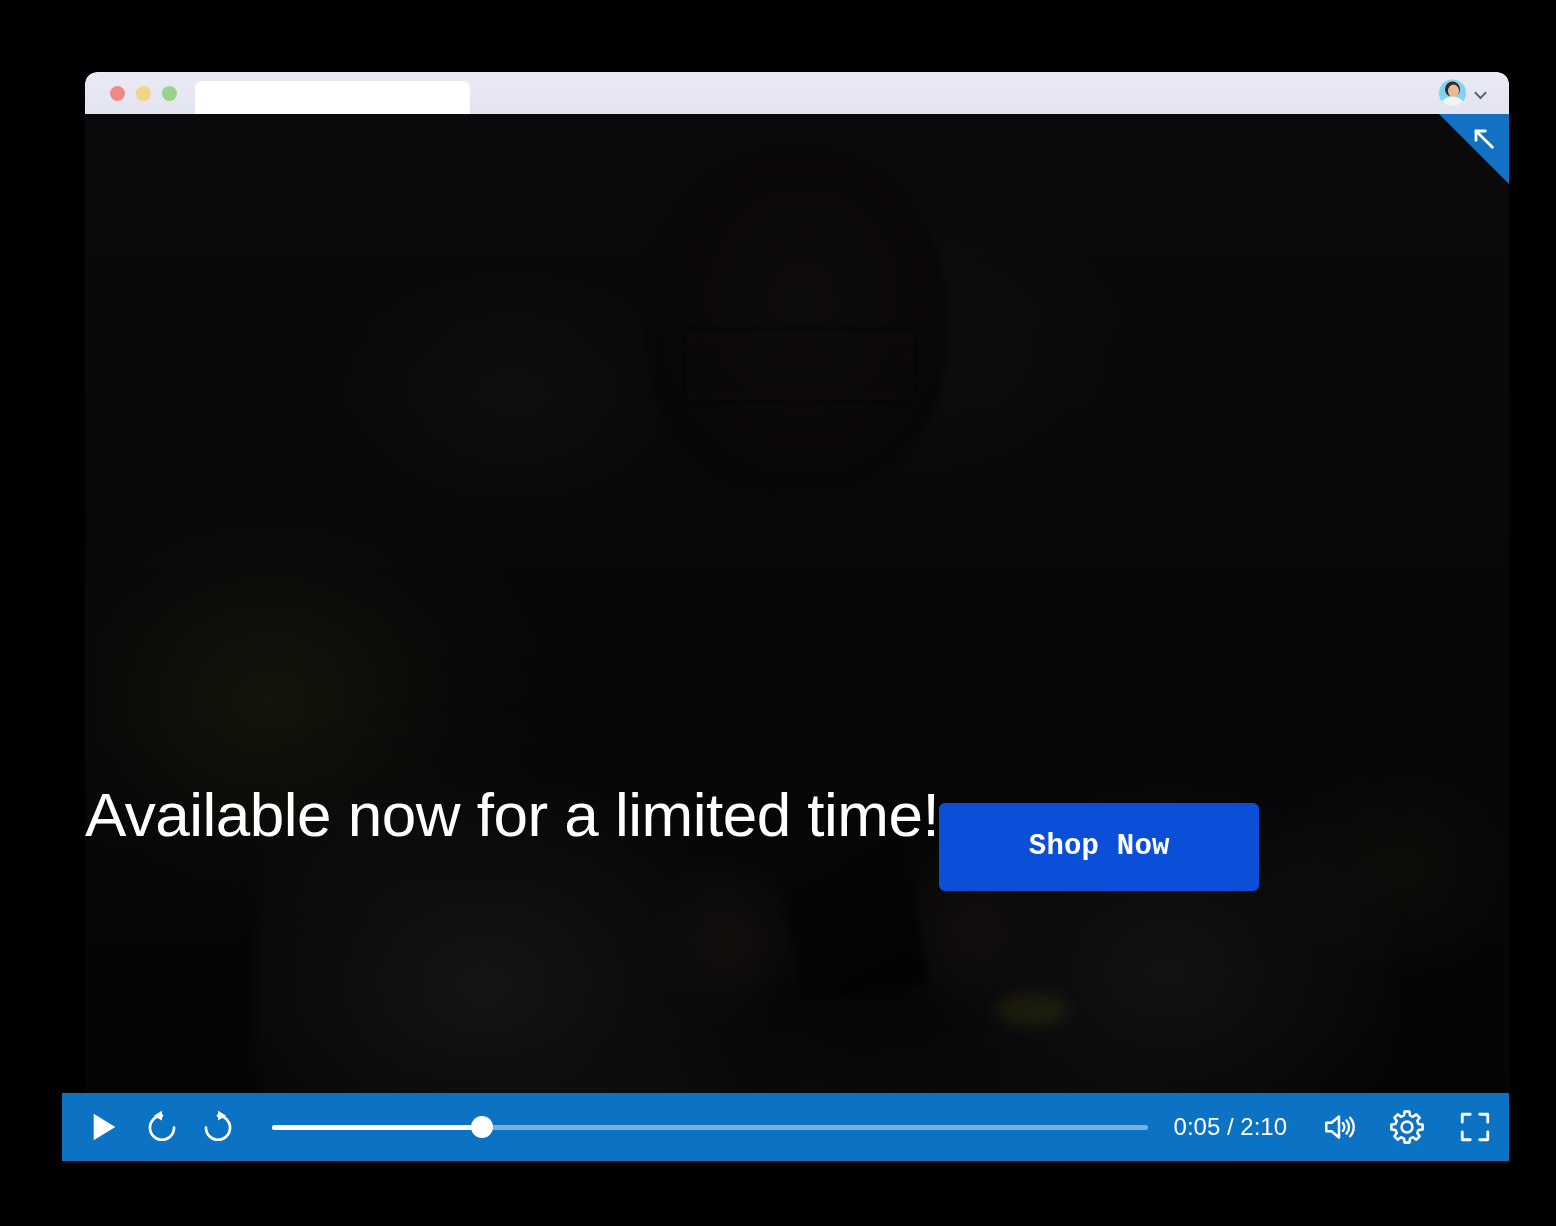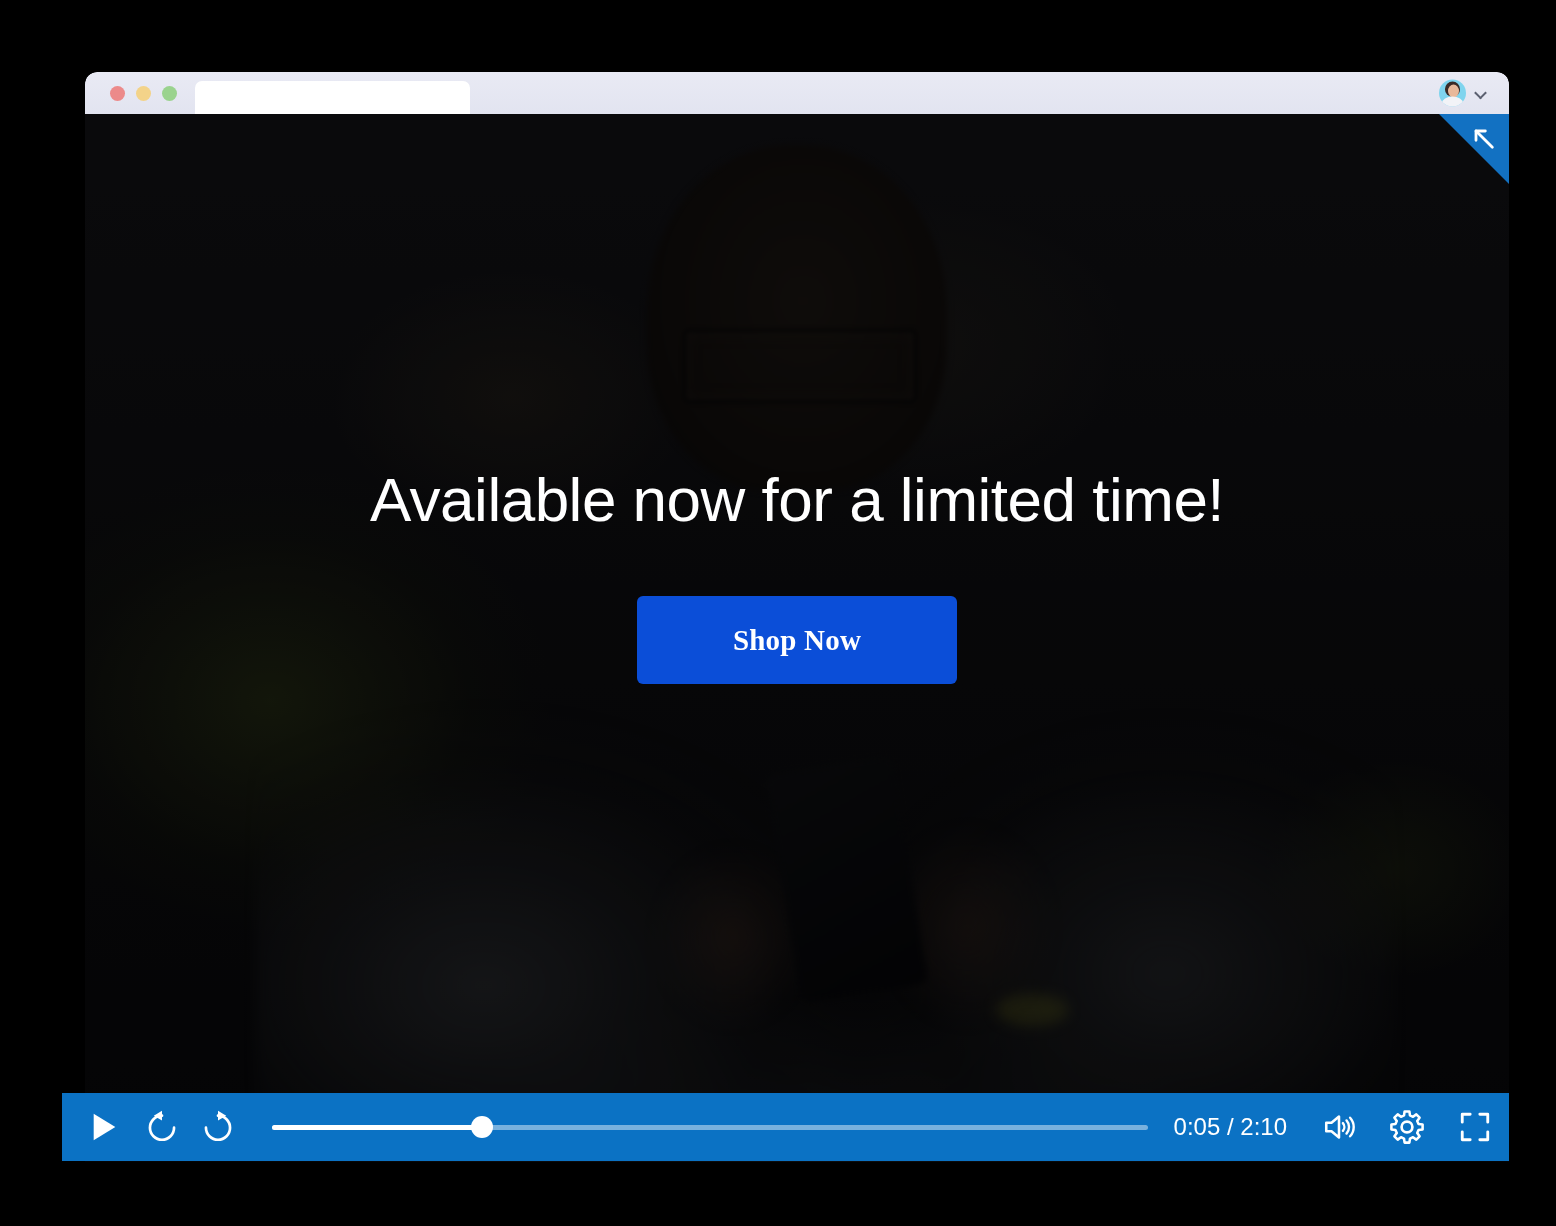--- a/index.html
+++ b/index.html
@@ -212,21 +212,20 @@
     position: absolute;
     inset: 0;
     background: rgba(0,0,0,0.52);
   }
 
   
   .overlay {
     position: absolute;
     inset: 0;
     display: flex;
-    flex-direction: column;
     align-items: center;
     justify-content: flex-start;
     padding-top: 353px;
     box-sizing: border-box;
   }
   .headline {
     color: #ffffff;
     font-size: 62px;
     font-weight: 400;
     letter-spacing: -0.5px;
@@ -240,21 +239,21 @@
     background: #0b4ed8;
     color: #ffffff;
     font-size: 29px;
     font-weight: 700;
     border: none;
     border-radius: 6px;
     padding: 0 44px;
     height: 88px;
     min-width: 320px;
     cursor: pointer;
-    font-family: Liberation Serif, serif;
+    font-family: Liberation Mono, monospace;
     letter-spacing: 0.2px;
   }
 
   
   .corner-badge {
     position: absolute;
     right: 0;
     top: 0;
     width: 70px;
     height: 70px;

